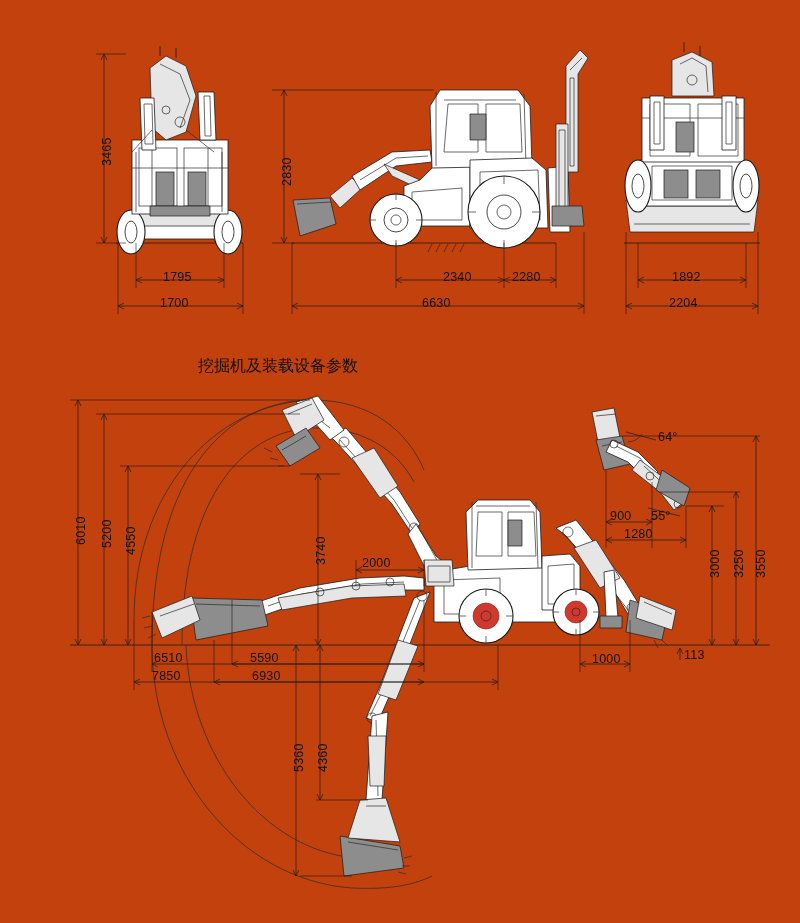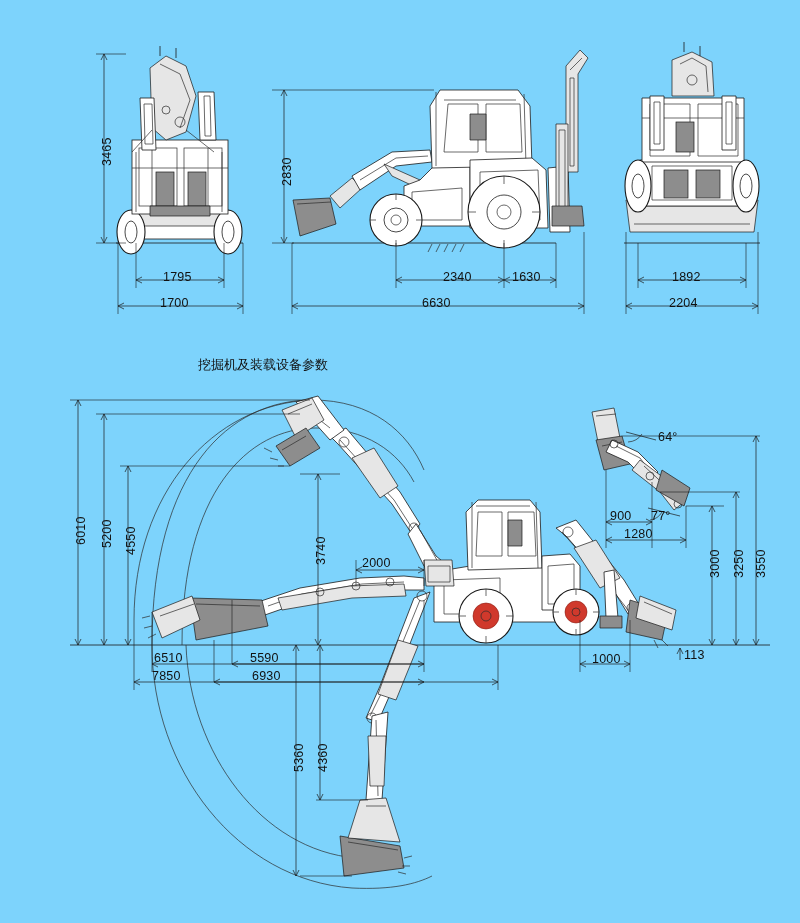--- a/index.html
+++ b/index.html
@@ -9,36 +9,36 @@
   }
   body {
     font-family: "Liberation Sans", sans-serif;
     color: #1a1a1a;
   }
   #page {
     position: relative;
     width: 800px;
     height: 923px;
     overflow: hidden;
-    background: #7dd3fc;
+    background: #c2410c;
   }
   .dim-label {
     position: absolute;
     font-size: 12.5px;
     color: #111;
     white-space: nowrap;
     letter-spacing: 0.2px;
   }
   .dim-label.vert {
     transform-origin: 0 0;
     transform: rotate(-90deg);
   }
   .section-title {
     position: absolute;
-    font-size: 13px;
+    font-size: 16px;
     color: #111;
     white-space: nowrap;
   }
   svg {
     position: absolute;
     left: 0;
     top: 0;
     overflow: visible;
   }
   .ln { stroke: #1a1a1a; stroke-width: 0.8; fill: none; }
@@ -440,21 +440,21 @@
       <path class="thin" d="M650 520 A 16 16 0 0 0 662 512"></path>
     </g>
   </svg>
 
   <div class="dim-label vert" style="left:100px; top:166px;">3465</div>
   <div class="dim-label" style="left:163px; top:270px;">1795</div>
   <div class="dim-label" style="left:160px; top:296px;">1700</div>
 
   <div class="dim-label vert" style="left:280px; top:186px;">2830</div>
   <div class="dim-label" style="left:431px; top:270px;margin-left:12px;">2340</div>
-  <div class="dim-label" style="left:512px; top:270px;">1630</div>
+  <div class="dim-label" style="left:512px; top:270px;">2280</div>
   <div class="dim-label" style="left:422px; top:296px;">6630</div>
 
   <div class="dim-label" style="left:672px; top:270px;">1892</div>
   <div class="dim-label" style="left:669px; top:296px;">2204</div>
 
   <div class="section-title" style="left:198px; top:356px;">挖掘机及装载设备参数</div>
 
   <div class="dim-label vert" style="left:74px; top:545px;">6010</div>
   <div class="dim-label vert" style="left:100px; top:548px;">5200</div>
   <div class="dim-label vert" style="left:124px; top:555px;">4550</div>
@@ -474,15 +474,15 @@
   <div class="dim-label" style="left:684px; top:648px;">113</div>
 
   <div class="dim-label" style="left:610px; top:509px;">900</div>
   <div class="dim-label" style="left:624px; top:527px;">1280</div>
 
   <div class="dim-label vert" style="left:708px; top:578px;">3000</div>
   <div class="dim-label vert" style="left:732px; top:578px;">3250</div>
   <div class="dim-label vert" style="left:754px; top:578px;">3550</div>
 
   <div class="dim-label" style="left:658px; top:430px;">64°</div>
-  <div class="dim-label" style="left:651px; top:509px;">77°</div>
+  <div class="dim-label" style="left:651px; top:509px;">55°</div>
 
 </div>
 
 </body></html>

